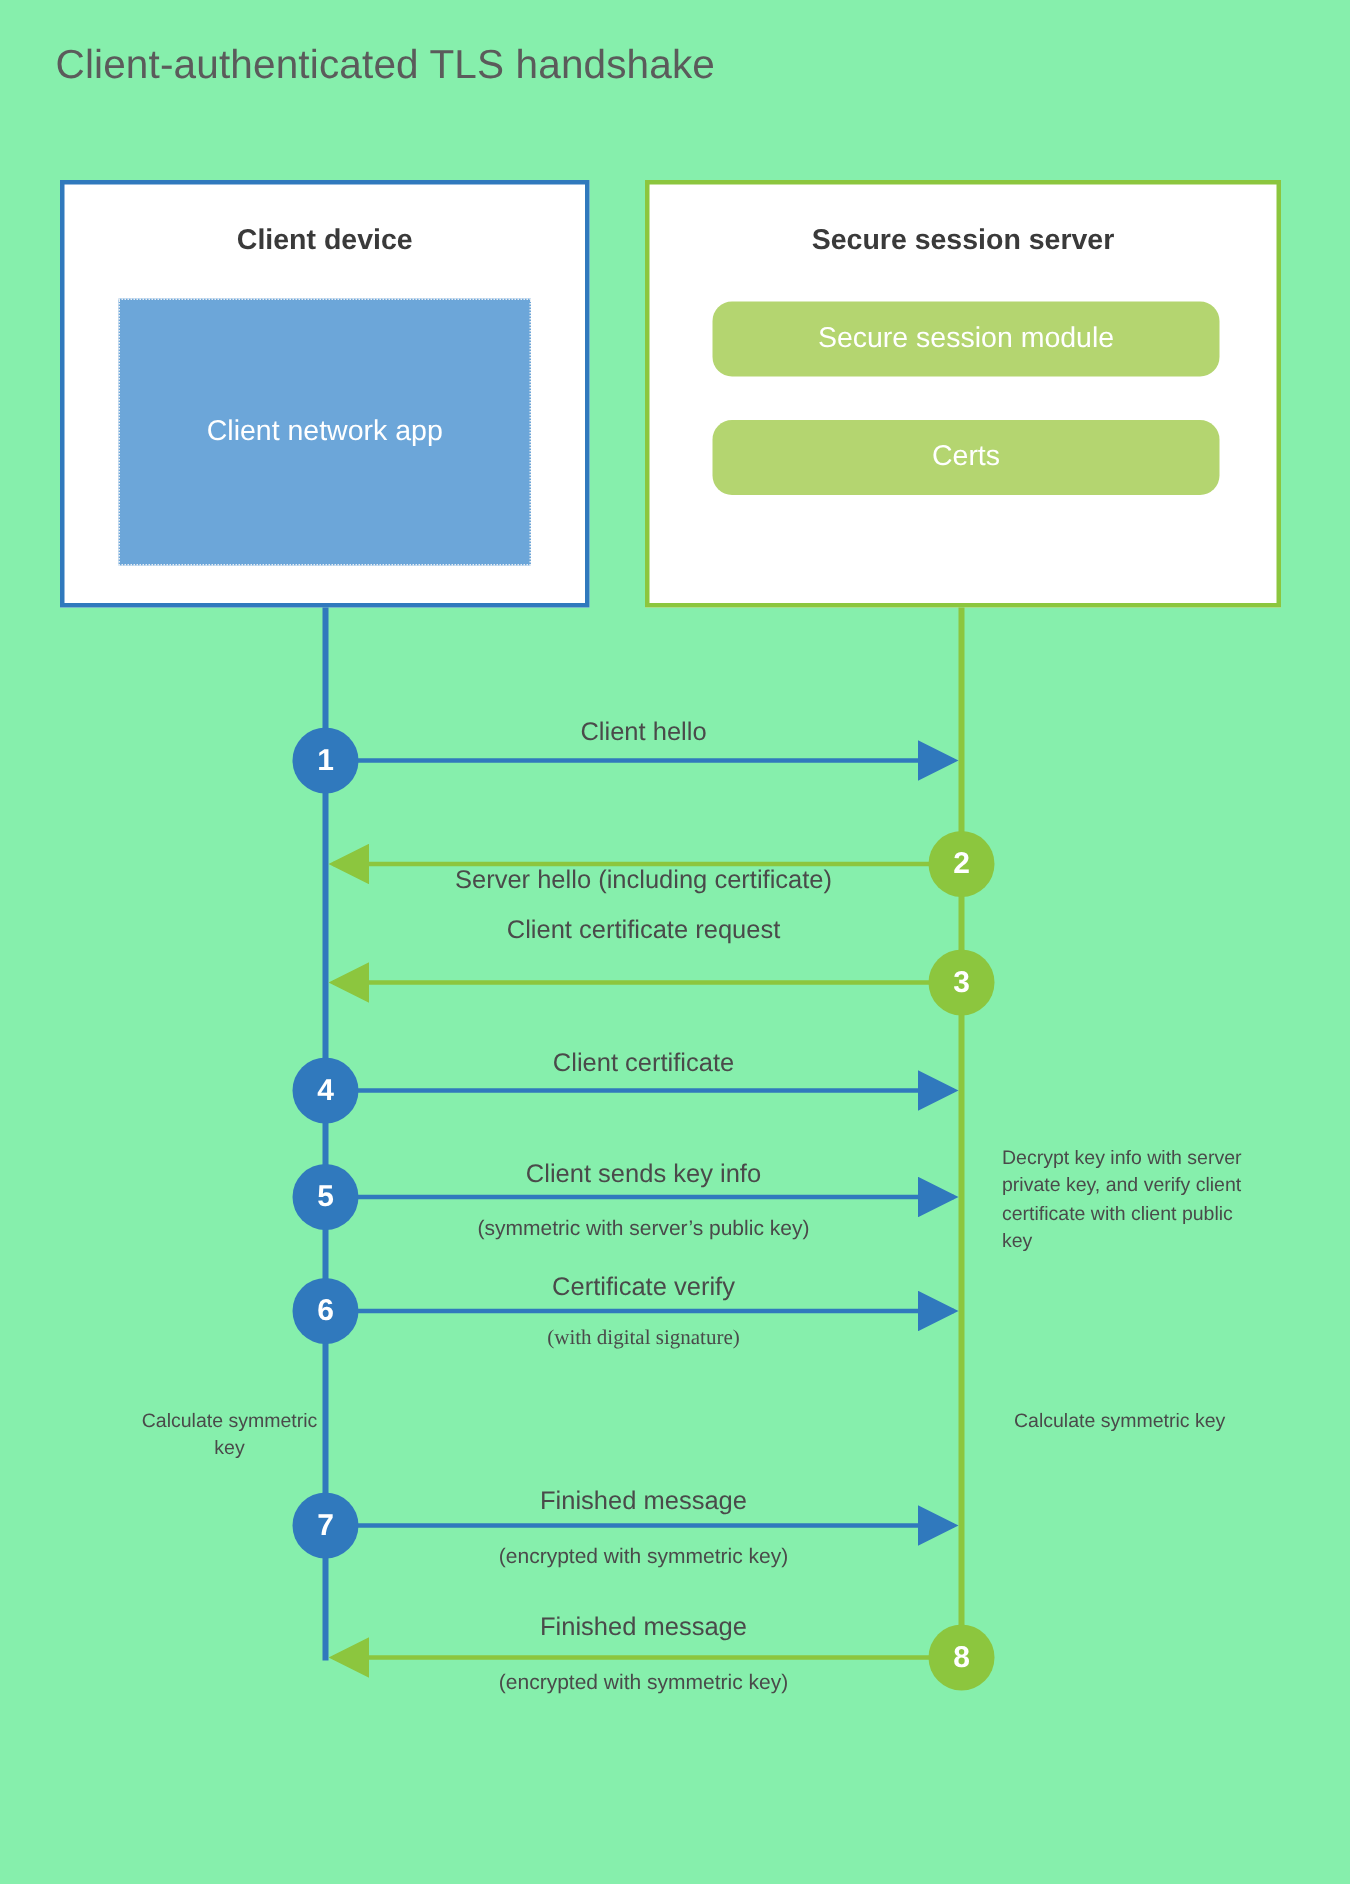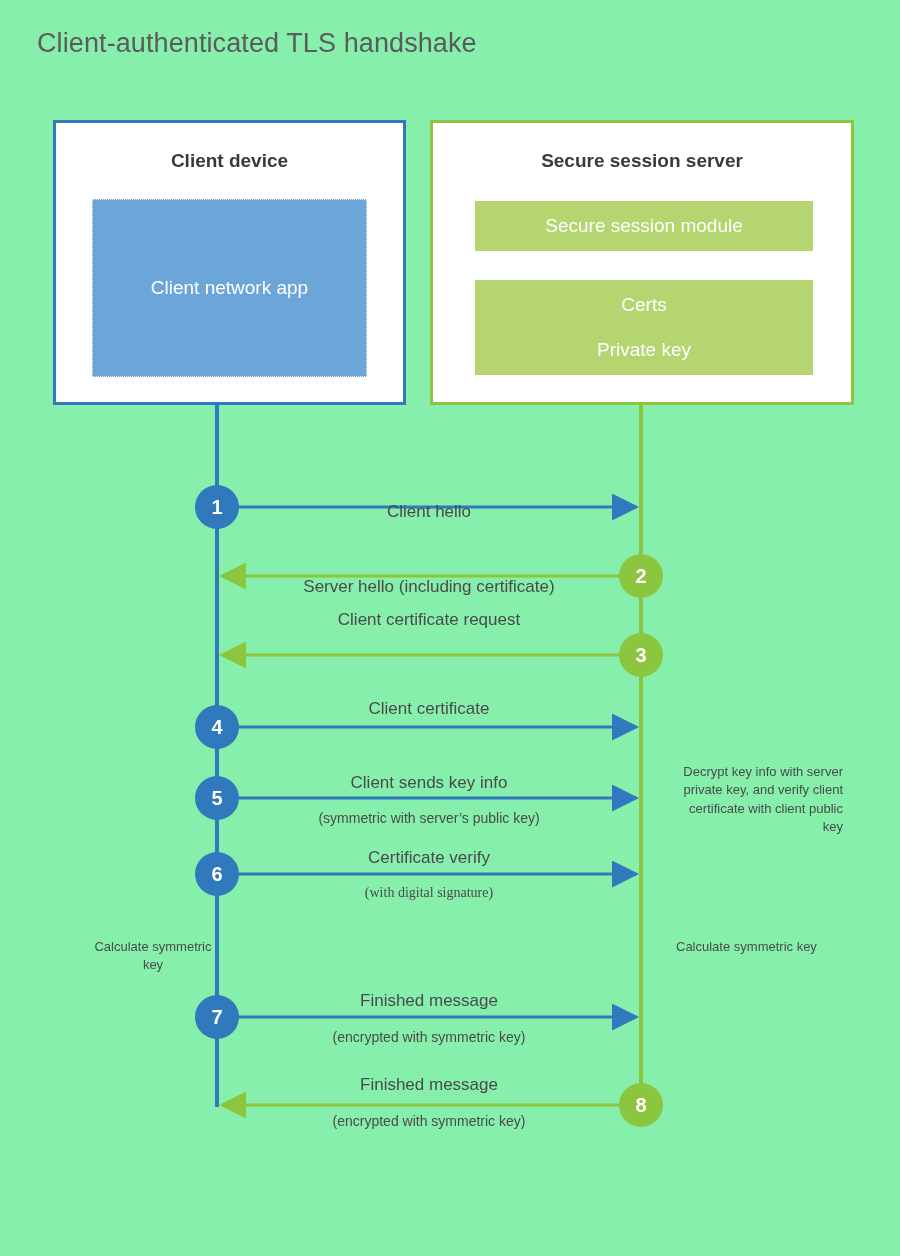--- a/index.html
+++ b/index.html
@@ -30,21 +30,20 @@
 
   
   .party-box {
     position: absolute;
     background: #ffffff;
   }
   .party-box.client {
     left: 40px; top: 120px;
     width: 353px; height: 285px;
     border: 3px solid #3079bd;
-    margin-left: 13px;
   }
   .party-box.server {
     left: 430px; top: 120px;
     width: 424px; height: 285px;
     border: 3px solid #8cc63e;
   }
   .party-title {
     position: absolute;
     left: 0; right: 0;
     top: 27px;
@@ -76,20 +75,21 @@
     position: absolute;
     left: 42px;
     width: 338px;
     height: 50px;
     background: #b4d570;
     display: flex;
     align-items: center;
     justify-content: center;
     color: #ffffff;
     font-size: 19px;
+    border-radius: 13px;
   }
   .server-bar.b0 { top: 78px; }
   .server-bar.b1 { top: 141px; margin-top: 16px; }
   .server-bar.b2 { top: 202px; }
 
   
   #flow {
     position: absolute;
     left: 0; top: 0;
     width: 900px; height: 1256px;
@@ -129,41 +129,40 @@
     white-space: nowrap;
   }
 
   
   .side-note {
     position: absolute;
     font-size: 13px;
     line-height: 1.42;
     color: #4a4a4a;
   }
-  .side-note.right { left: 668px; text-align: right; width: 175px; }
+  .side-note.right { left: 668px; text-align: left; width: 175px; }
   .side-note.left-calc { left: 93px; width: 120px; text-align: center; }
   .side-note.right-calc { left: 676px; width: 150px; text-align: left; }
 </style>
 </head>
 <body>
 
 <div id="stage">
 
   <div class="page-title">Client-authenticated TLS handshake</div>
 
   <div class="party-box client">
     <div class="party-title">Client device</div>
     <div class="client-app">Client network app</div>
   </div>
 
   <div class="party-box server">
     <div class="party-title">Secure session server</div>
     <div class="server-bar b0">Secure session module</div>
     <div class="server-bar b1">Certs</div>
-    <div class="server-bar b2">Private key</div>
   </div>
 
   <svg id="flow" viewBox="0 0 900 1256">
     <defs>
       <marker id="arrow-blue" markerWidth="9" markerHeight="9" refX="8" refY="4.5" orient="auto" markerUnits="strokeWidth">
         <path d="M0,0 L9,4.5 L0,9 z" fill="#3079bd"></path>
       </marker>
       <marker id="arrow-green" markerWidth="9" markerHeight="9" refX="8" refY="4.5" orient="auto" markerUnits="strokeWidth">
         <path d="M0,0 L9,4.5 L0,9 z" fill="#8cc63e"></path>
       </marker>
@@ -184,21 +183,21 @@
 
   <div class="step-circle blue" style="left:217px; top:507px;">1</div>
   <div class="step-circle green" style="left:641px; top:576px;">2</div>
   <div class="step-circle green" style="left:641px; top:655px;">3</div>
   <div class="step-circle blue" style="left:217px; top:727px;">4</div>
   <div class="step-circle blue" style="left:217px; top:798px;">5</div>
   <div class="step-circle blue" style="left:217px; top:874px;">6</div>
   <div class="step-circle blue" style="left:217px; top:1017px;">7</div>
   <div class="step-circle green" style="left:641px; top:1105px;">8</div>
 
-  <div class="msg-label" style="left:429px; top:478px;margin-top:24px;">Client hello</div>
+  <div class="msg-label" style="left:429px; top:478px;">Client hello</div>
   <div class="msg-label" style="left:429px; top:577px;">Server hello (including certificate)</div>
   <div class="msg-label" style="left:429px; top:610px;">Client certificate request</div>
   <div class="msg-label" style="left:429px; top:699px;">Client certificate</div>
   <div class="msg-label" style="left:429px; top:773px;">Client sends key info</div>
   <div class="msg-sub" style="left:429px; top:810px;">(symmetric with server’s public key)</div>
   <div class="msg-label" style="left:429px; top:848px;">Certificate verify</div>
   <div class="msg-sub" style="left:429px; top:885px;font-family:Liberation Serif, serif;">(with digital signature)</div>
   <div class="msg-label" style="left:429px; top:991px;">Finished message</div>
   <div class="msg-sub" style="left:429px; top:1029px;">(encrypted with symmetric key)</div>
   <div class="msg-label" style="left:429px; top:1075px;">Finished message</div>

